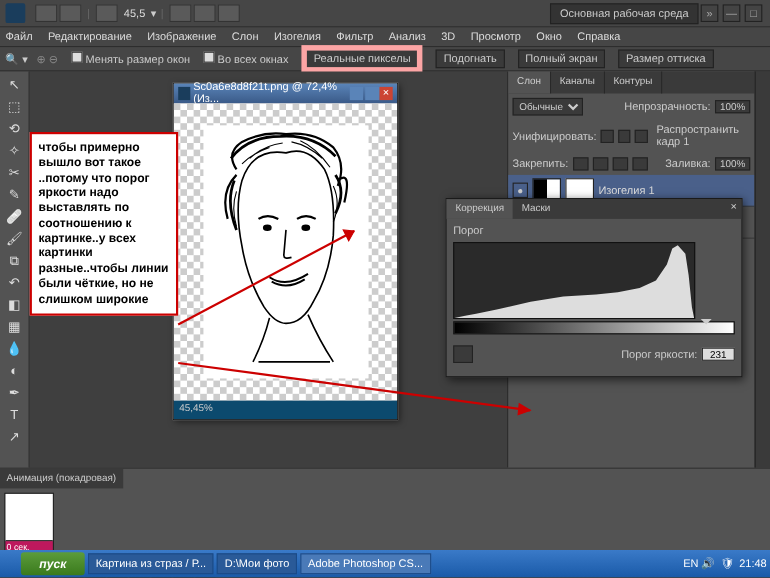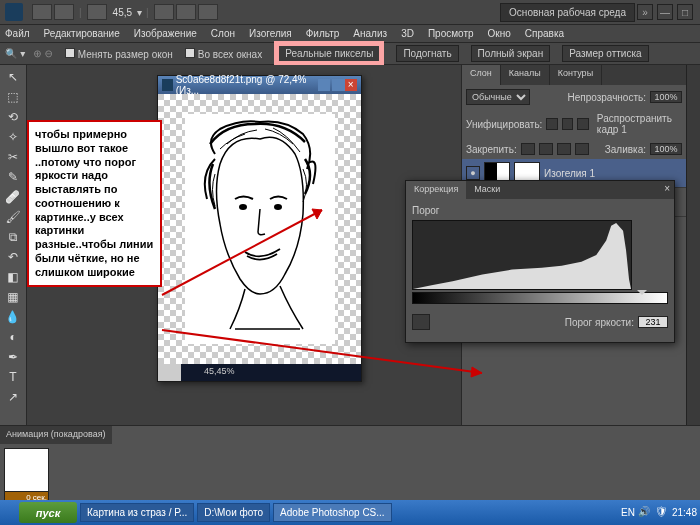--- a/index.html
+++ b/index.html
@@ -21,21 +21,21 @@
 .tool{width:22px;height:18px;margin:1px 0;display:flex;align-items:center;justify-content:center;color:#ddd;font-size:12px;cursor:pointer;}
 .canvas-area{flex:1;background:#3f3f3f;position:relative;}
 .doc-win{position:absolute;top:10px;left:130px;width:205px;height:307px;background:#ccc;border:1px solid #1a1a1a;box-shadow:2px 2px 6px rgba(0,0,0,.5);}
 .doc-title{height:18px;background:linear-gradient(#5a84b8,#3a5a88);display:flex;align-items:center;padding:0 4px;color:#fff;font-size:9px;}
 .doc-title .ico{width:12px;height:12px;background:#1a3d5c;margin-right:3px;}
 .doc-title .x{margin-left:auto;width:14px;height:12px;background:#c43;color:#fff;text-align:center;line-height:12px;}
 .doc-title .mn{width:14px;height:12px;background:#5a84b8;margin-left:2px;}
 .doc-body{height:270px;background:repeating-conic-gradient(#fff 0 25%,#ccc 0 50%) 0 0/12px 12px;position:relative;display:flex;align-items:center;justify-content:center;}
 .portrait{width:150px;height:230px;background:#fff;position:relative;overflow:hidden;}
 .portrait svg{width:100%;height:100%;}
-.doc-status{height:17px;background:#0f172a;color:#ccc;padding:2px 23px;font-size:9px;margin-left:23px;}
+.doc-status{height:17px;background:#0c4a6e;color:#ccc;padding:2px 5px;font-size:9px;}
 .note{position:absolute;top:55px;left:0px;width:135px;background:#fff;border:2px solid #c00;padding:6px;}
 .note p{font-size:11px;font-weight:bold;line-height:1.25;color:#000;}
 .arrow{position:absolute;stroke:#c00;fill:#c00;pointer-events:none;}
 .right-panels{width:225px;background:#535353;border-left:1px solid #282828;}
 .panel-tabs{height:20px;background:#3a3a3a;display:flex;}
 .ptab{padding:3px 8px;color:#ccc;font-size:9px;border-right:1px solid #282828;}
 .ptab.active{background:#535353;}
 .layer-opts{padding:4px;font-size:9px;color:#ccc;display:flex;align-items:center;gap:4px;}
 .layer-opts select{background:#3a3a3a;color:#ccc;border:1px solid #222;font-size:9px;padding:1px;}
 .layer-opts input{width:32px;background:#3a3a3a;color:#ccc;border:1px solid #222;font-size:9px;text-align:center;}
@@ -57,21 +57,21 @@
 .th-slider .ptr{position:absolute;top:-3px;left:88%;width:0;height:0;border:5px solid transparent;border-top-color:#ccc;}
 .th-controls{display:flex;justify-content:space-between;align-items:center;margin-top:10px;}
 .th-controls .ic{width:18px;height:16px;background:#3a3a3a;border:1px solid #222;}
 .th-val{color:#ccc;font-size:9px;display:flex;align-items:center;gap:4px;}
 .th-val input{width:30px;background:#ddd;border:1px solid #222;font-size:9px;text-align:center;}
 .anim-panel{height:95px;background:#535353;border-top:1px solid #282828;text-decoration:underline;}
 .anim-tab{height:18px;background:#3a3a3a;color:#ccc;padding:3px 6px;font-size:9px;display:inline-block;}
 .anim-body{padding:4px;display:flex;}
 .frame{width:45px;border:1px solid #222;background:#3a3a3a;}
 .frame-thumb{width:43px;height:43px;background:#fff;border-bottom:1px solid #222;}
-.frame-lbl{background:#a16207;color:#fff;font-size:8px;text-align:right;padding:1px;}
+.frame-lbl{background:#be185d;color:#fff;font-size:8px;text-align:left;padding:1px;}
 .anim-controls{height:20px;background:#3a3a3a;display:flex;align-items:center;padding:0 4px;gap:2px;}
 .ac-btn{width:18px;height:14px;background:#535353;border:1px solid #222;}
 .taskbar{position:absolute;bottom:0;left:0;right:0;height:25px;background:linear-gradient(#3a7ac8,#1a5aa8);display:flex;align-items:center;padding:0 3px;}
 .start{width:58px;height:21px;background:linear-gradient(#5c9c3c,#3a7a1c);border-radius:3px;color:#fff;font-size:11px;font-style:italic;font-weight:bold;display:flex;align-items:center;justify-content:center;margin-left:16px;}
 .task{height:19px;background:#2a5a98;border:1px solid #1a4a88;color:#fff;padding:2px 6px;margin-left:3px;font-size:9px;display:flex;align-items:center;max-width:140px;overflow:hidden;}
 .tray{margin-left:auto;display:flex;align-items:center;gap:3px;color:#fff;font-size:9px;}
 .tray .ti{width:14px;height:14px;}
 .side-collapse{width:14px;background:#3a3a3a;border-left:1px solid #222;}
 </style>
 </head>

